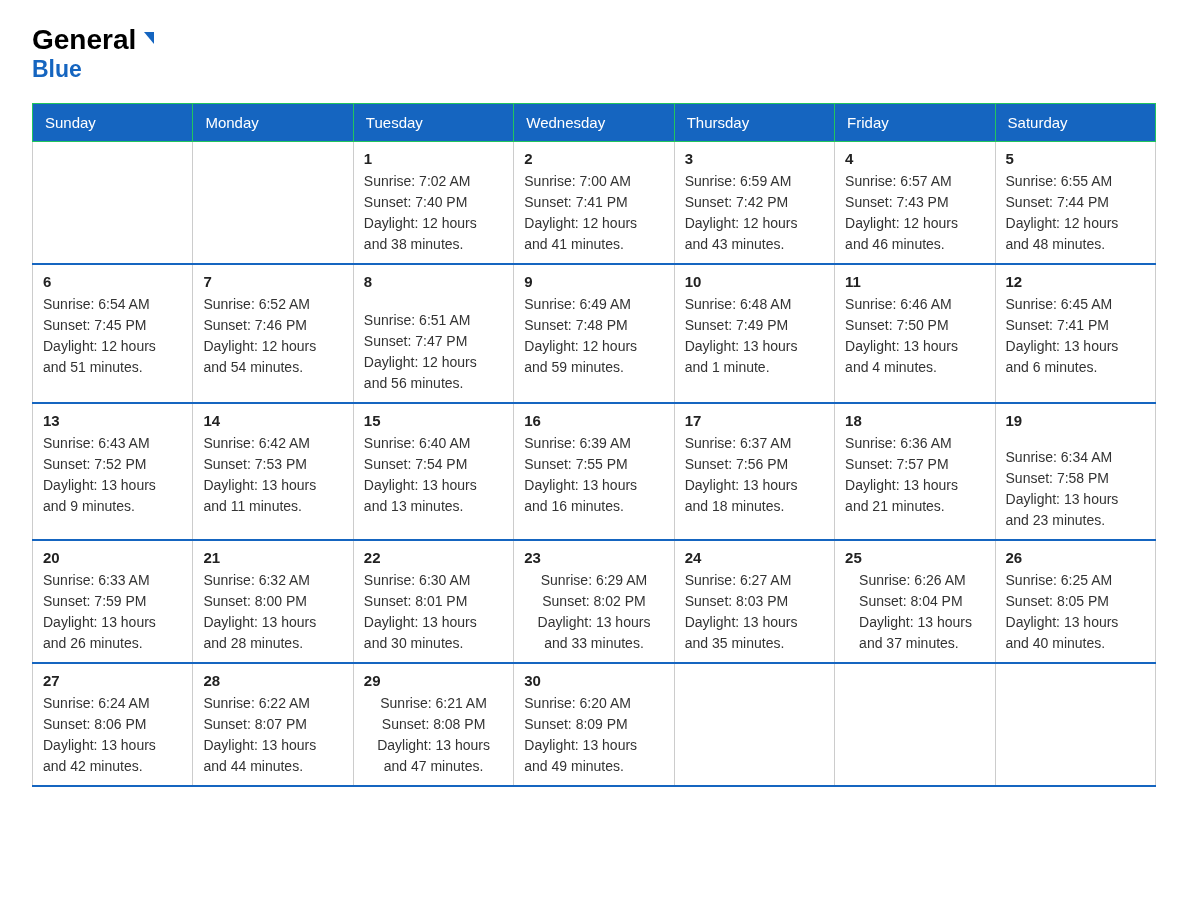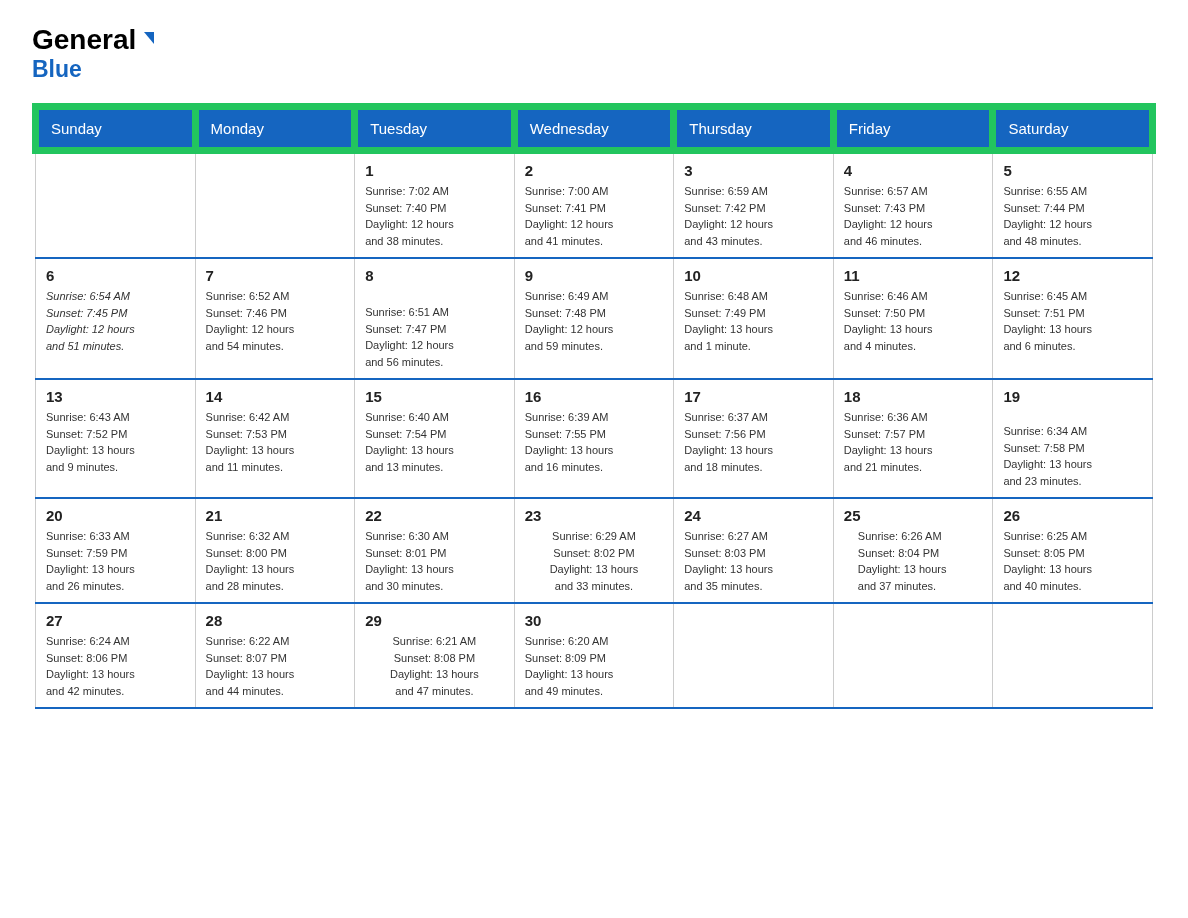--- a/index.html
+++ b/index.html
@@ -43,37 +43,37 @@
       width: 100%;
       border-collapse: collapse;
     }
     thead tr th {
       background-color: #1565c0;
       color: #fff;
       padding: 10px 12px;
       font-size: 15px;
       font-weight: normal;
       text-align: left;
-      border: 7px solid #22c55e;
+      border: 1px solid #22c55e;
     }
     tbody tr td {
       border: 1px solid #ccc;
       vertical-align: top;
       padding: 8px 10px;
       width: 14.28%;
       min-height: 90px;
     }
     .day-number {
       font-size: 15px;
       font-weight: bold;
       color: #222;
       margin-bottom: 4px;
     }
     .day-info {
-      font-size: 11px;
+      font-size: 14px;
       color: #333;
       line-height: 1.5;
     }
     tbody tr td:first-child .day-number,
     tbody tr td .day-number {
       display: block;
     }
     .empty-cell {
       background: #fff;
     }
@@ -152,21 +152,21 @@
           <span class="day-number">5</span>
           <div class="day-info" style="white-space: pre-line;">Sunrise: 6:55 AM
 Sunset: 7:44 PM
 Daylight: 12 hours
 and 48 minutes.</div>
         </td>
       </tr>
       <tr>
         <td>
           <span class="day-number">6</span>
-          <div class="day-info" style="white-space: pre-line; font-style: italic;">Sunrise: 6:54 AM
+          <div class="day-info" style="white-space: pre-line;">Sunrise: 6:54 AM
 Sunset: 7:45 PM
 Daylight: 12 hours
 and 51 minutes.</div>
         </td>
         <td>
           <span class="day-number">7</span>
           <div class="day-info" style="white-space: pre-line;">Sunrise: 6:52 AM
 Sunset: 7:46 PM
 Daylight: 12 hours
 and 54 minutes.</div>
@@ -195,21 +195,21 @@
         <td>
           <span class="day-number">11</span>
           <div class="day-info" style="white-space: pre-line;">Sunrise: 6:46 AM
 Sunset: 7:50 PM
 Daylight: 13 hours
 and 4 minutes.</div>
         </td>
         <td>
           <span class="day-number">12</span>
           <div class="day-info" style="white-space: pre-line;">Sunrise: 6:45 AM
-Sunset: 7:51 PM
+Sunset: 7:41 PM
 Daylight: 13 hours
 and 6 minutes.</div>
         </td>
       </tr>
       <tr>
         <td>
           <span class="day-number">13</span>
           <div class="day-info" style="white-space: pre-line;">Sunrise: 6:43 AM
 Sunset: 7:52 PM
 Daylight: 13 hours

